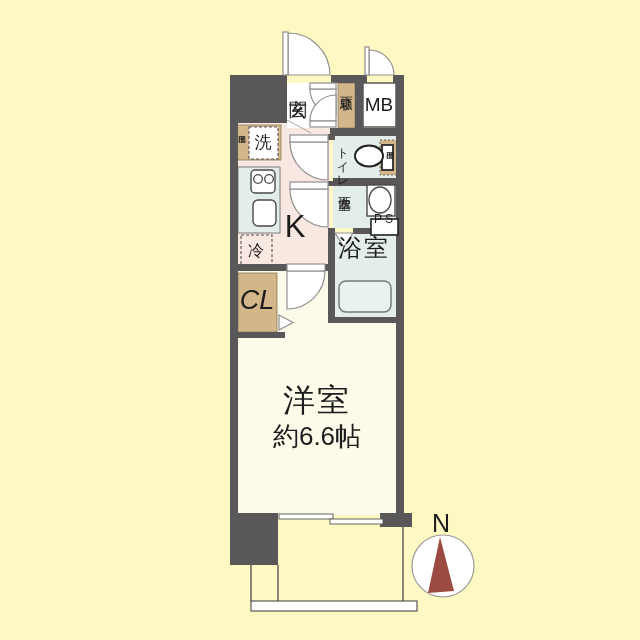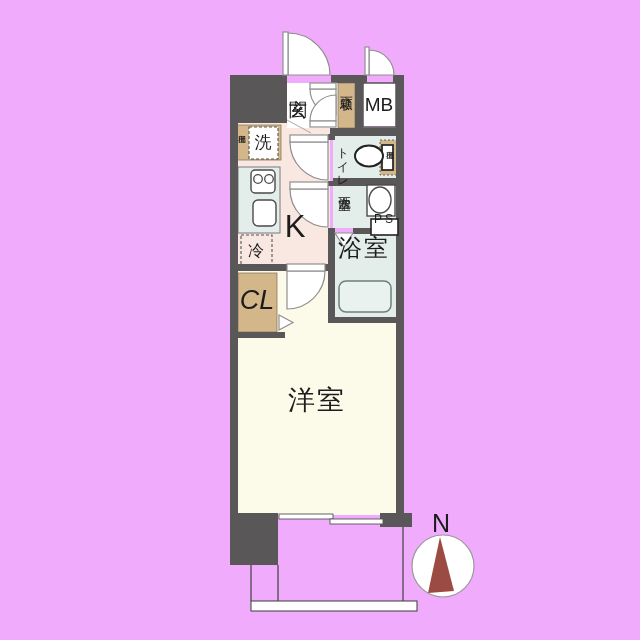--- a/index.html
+++ b/index.html
@@ -1,16 +1,16 @@
 <!DOCTYPE html>
 <html><head>
 <meta charset="utf-8">
 <style>
   html,body{margin:0;padding:0;background:#ffffff;}
-  #stage{position:relative;width:640px;height:640px;background:#f0abfc;overflow:hidden;
+  #stage{position:relative;width:640px;height:640px;background:#fef9c3;overflow:hidden;
          font-family:"Liberation Sans",sans-serif;}
   #plan-svg{position:absolute;left:0;top:0;}
   .plan-label{position:absolute;color:#1c1c1c;line-height:1;white-space:nowrap;
               font-family:"Liberation Sans",sans-serif;}
   .v{writing-mode:vertical-rl;text-orientation:upright;}
   .c{transform:translate(-50%,-50%);}
 </style>
 </head>
 <body>
 
@@ -128,19 +128,20 @@
   <div class="plan-label c" style="left:385px;top:219px;font-size:12px;letter-spacing:3px;">PS</div>
 
   <div class="plan-label c" style="left:364px;top:248px;font-size:24px;letter-spacing:2px;">浴室</div>
 
   <div class="plan-label c" style="left:295px;top:226px;font-size:31px;">K</div>
 
   <div class="plan-label c" style="left:256px;top:251px;font-size:16px;">冷</div>
 
   <div class="plan-label c" style="left:257px;top:300px;font-size:27px;font-style:italic;">CL</div>
 
-  <div class="plan-label c" style="left:317px;top:400px;font-size:27px;letter-spacing:2px;text-align:right;">洋室</div>
+  <div class="plan-label c" style="left:317px;top:400px;font-size:32px;letter-spacing:2px;text-align:right;">洋室</div>
 
+  <div class="plan-label c" style="left:317px;top:436px;font-size:26px;">約6.6帖</div>
 
 
   <div class="plan-label c" style="left:441px;top:523px;font-size:25px;">N</div>
 
 </div>
 
 </body></html>

